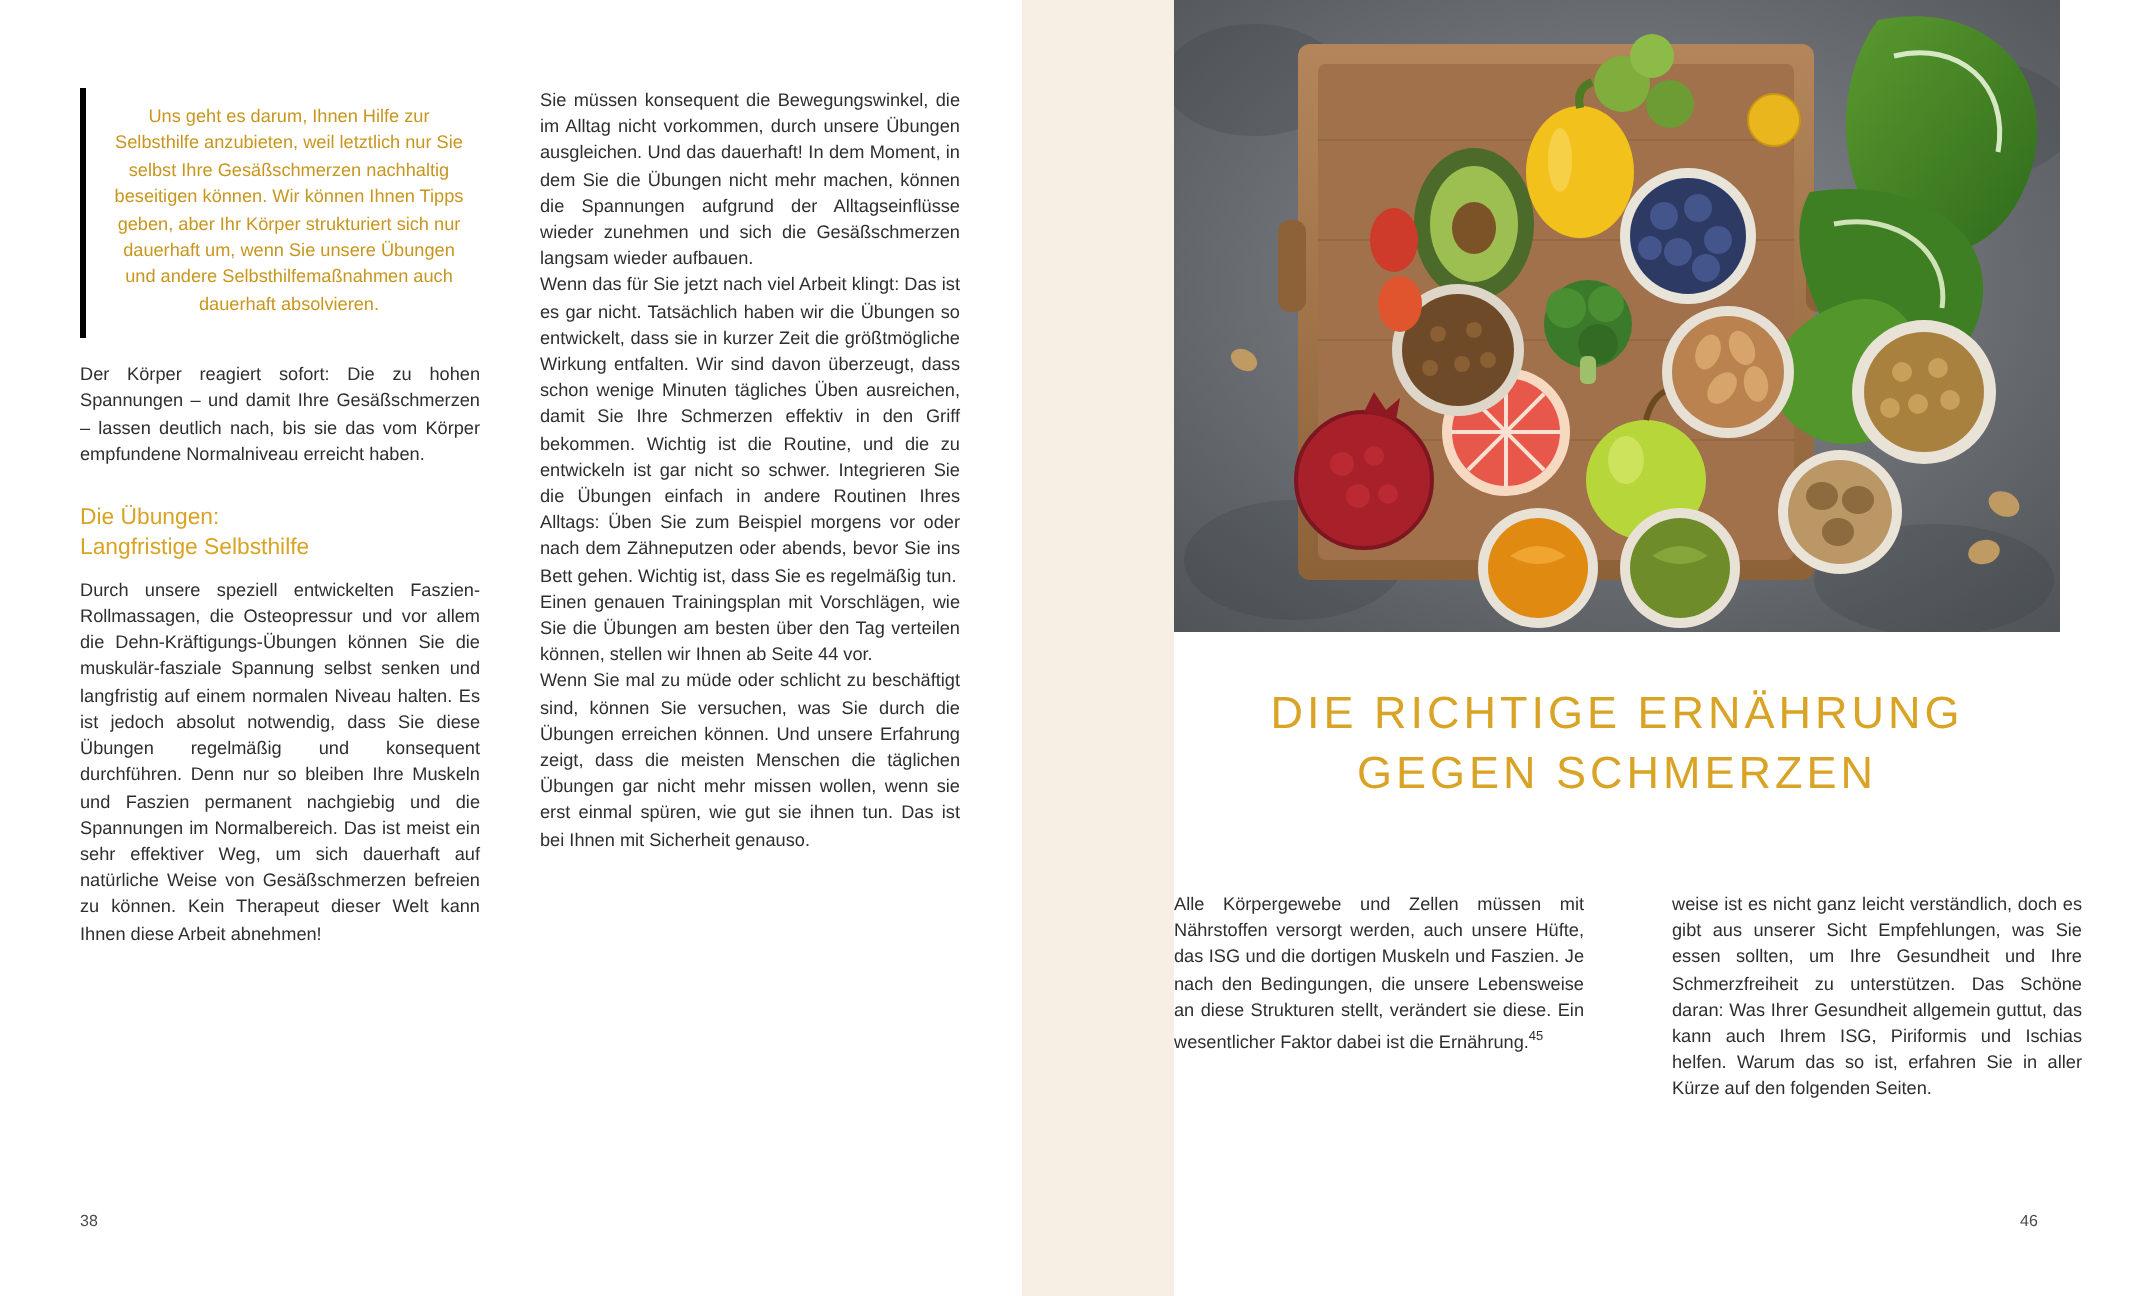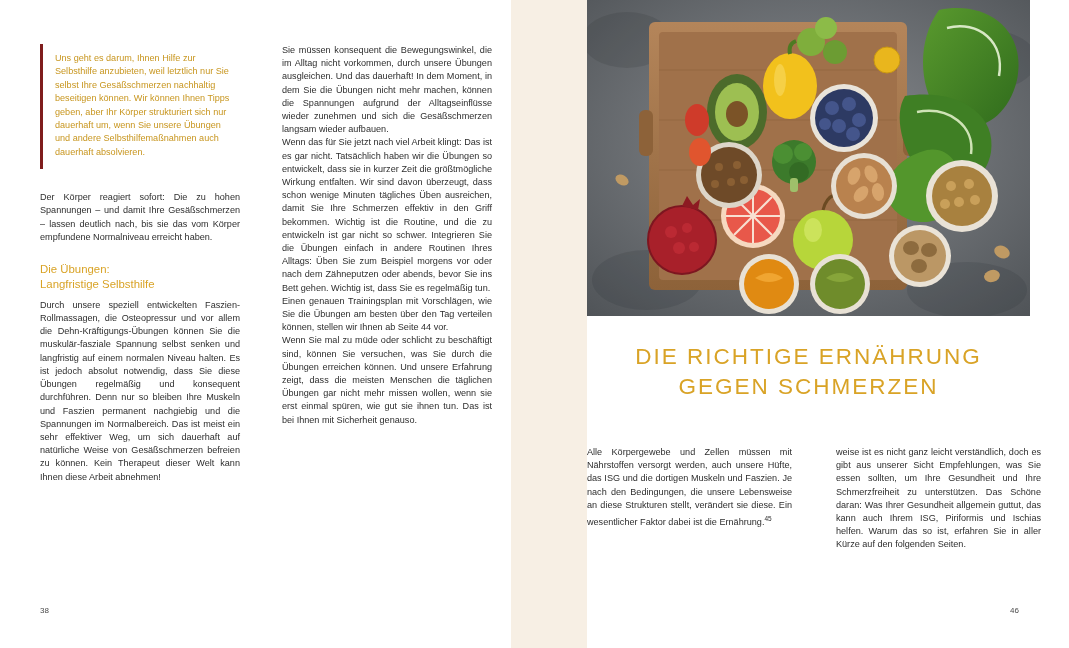--- a/index.html
+++ b/index.html
@@ -55,33 +55,33 @@
 
   
   .l-col1 {
     position: absolute;
     left: 40px;
     top: 44px;
     width: 200px;
   }
   .l-col2 {
     position: absolute;
-    left: 282px;
+    left: 270px;
     top: 44px;
     width: 210px;
   }
 
   
   .quote-box {
-    border-left: 3px solid #7f1d1d;
+    border-left: 3px solid #000000;
     padding: 8px 6px 10px 12px;
     color: #c8961f;
     font-size: 9.1px;
     line-height: 13.4px;
-    text-align: left;
+    text-align: center;
   }
 
   
   .section-head {
     color: #d9a326;
     font-size: 11.4px;
     line-height: 15.4px;
     margin: 18px 0 6px 0;
     font-weight: 400;
   }
@@ -142,21 +142,21 @@
 </head>
 <body>
 
 <div class="spread">
 
   <div class="page-left">
 
     <div class="l-col1">
       <div class="quote-box">Uns geht es darum, Ihnen Hilfe zur Selbsthilfe anzubieten, weil letztlich nur Sie selbst Ihre Gesäßschmerzen nachhaltig beseitigen können. Wir können Ihnen Tipps geben, aber Ihr Körper strukturiert sich nur dauerhaft um, wenn Sie unsere Übungen und andere Selbsthilfemaßnahmen auch dauerhaft absolvieren.</div>
 
-      <div class="body-text" style="margin-top:22px;">
+      <div class="body-text" style="margin-top:12px;">
         <p>Der Körper reagiert sofort: Die zu hohen Spannungen – und damit Ihre Gesäßschmerzen – lassen deutlich nach, bis sie das vom Körper empfundene Normalniveau erreicht haben.</p>
       </div>
 
       <div class="section-head">
         <div>Die Übungen:</div>
         <div>Langfristige Selbsthilfe</div>
       </div>
 
       <div class="body-text">
         <p>Durch unsere speziell entwickelten Faszien-Rollmassagen, die Osteopressur und vor allem die Dehn-Kräftigungs-Übungen können Sie die muskulär-fasziale Spannung selbst senken und langfristig auf einem normalen Niveau halten. Es ist jedoch absolut notwendig, dass Sie diese Übungen regelmäßig und konsequent durchführen. Denn nur so bleiben Ihre Muskeln und Faszien permanent nachgiebig und die Spannungen im Normalbereich. Das ist meist ein sehr effektiver Weg, um sich dauerhaft auf natürliche Weise von Gesäßschmerzen befreien zu können. Kein Therapeut dieser Welt kann Ihnen diese Arbeit abnehmen!</p>

